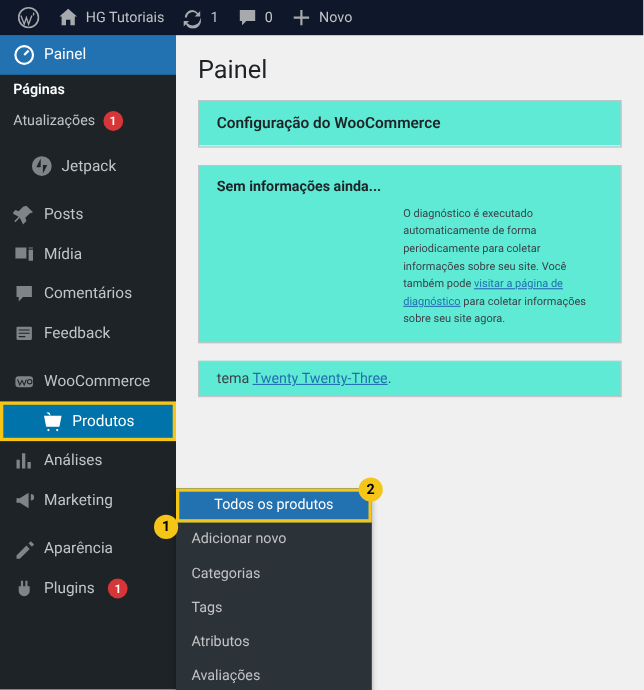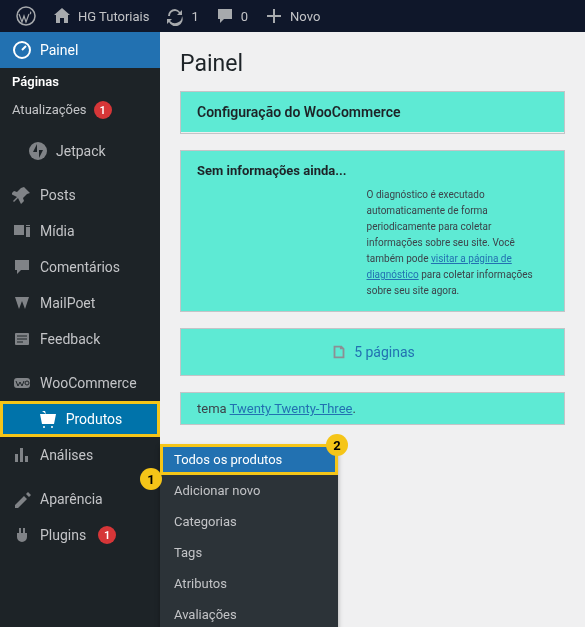--- a/index.html
+++ b/index.html
@@ -15,21 +15,21 @@
 .menu-item.current::after { content: ""; position: absolute; right: -8px; top: 50%; transform: translateY(-50%); border: 8px solid transparent; border-right-color: #f0f0f1; }
 .menu-item.highlighted { background: #0073aa; color: #fff; outline: 3px solid #f5c518; outline-offset: -3px; justify-content: center; }
 .menu-item svg { width: 20px; height: 20px; fill: currentColor; opacity: 0.6; }
 .menu-item.current svg, .menu-item.highlighted svg { opacity: 1; }
 .submenu-item { padding: 6px 12px 6px 12px; font-size: 13px; color: #c3c4c7; background: #1d2327; }
 .submenu-item.bold { color: #fff; font-weight: 600; }
 .badge-circle { display: inline-flex; align-items: center; justify-content: center; min-width: 18px; height: 18px; border-radius: 9px; background: #d63638; color: #fff; font-size: 11px; font-weight: 600; padding: 0 5px; margin-left: 4px; }
 .annotation { position: absolute; width: 22px; height: 22px; border-radius: 50%; background: #f5c518; color: #000; display: flex; align-items: center; justify-content: center; font-weight: 700; font-size: 13px; z-index: 50; }
 .flyout { position: absolute; left: 160px; top: 444px; width: 178px; background: #2c3338; box-shadow: 0 3px 5px rgba(0,0,0,0.3); z-index: 40; }
 .flyout-item { padding: 8px 14px; font-size: 13px; color: #c3c4c7; }
-.flyout-item:first-child { background: #2271b1; color: #fff; outline: 3px solid #f5c518; outline-offset: -3px; }
+.flyout-item:first-child { background: #2271b1; color: #fff; outline: 3px solid #f5c518; outline-offset: -3px; text-align: center; }
 .main { flex: 1; padding: 0 20px 20px 20px; overflow: hidden; }
 .page-title { font-size: 23px; font-weight: 400; color: #1d2327; padding: 18px 0 14px 0; }
 .card { background: #5eead4; border: 1px solid #c3c4c7; margin-bottom: 16px; }
 .card-header { padding: 12px 16px; font-size: 14px; font-weight: 600; color: #1d2327; border-bottom: 1px solid #eee; }
 .card-body { padding: 12px 16px; font-size: 13px; color: #3c434a; }
 .step-pill { display: inline-flex; align-items: center; gap: 6px; border: 1px solid #c3c4c7; border-radius: 18px; padding: 6px 14px; font-size: 13px; color: #50575e; margin-bottom: 10px; }
 .spinner { width: 10px; height: 10px; border: 2px solid #ccc; border-top-color: #666; border-radius: 50%; animation: spin 1s linear infinite; }
 @keyframes spin { to { transform: rotate(360deg); } }
 .card-desc { font-size: 13px; color: #3c434a; line-height: 1.5; margin-bottom: 12px; }
 .btn-primary { background: #2271b1; color: #fff; border: none; padding: 8px 14px; font-size: 13px; border-radius: 3px; }
@@ -113,26 +113,20 @@
       <span>Mídia</span>
     </div>
     <div class="menu-item">
       <svg viewBox="0 0 20 20">
           <path d="M3 3h14v10H9l-4 4v-4H3z"></path>
         </svg>
       <span>Comentários</span>
     </div>
     <div class="menu-item">
       <svg viewBox="0 0 20 20">
-          <path d="M3 4l4 12 3-8 3 8 4-12"></path>
-        </svg>
-      <span>MailPoet</span>
-    </div>
-    <div class="menu-item">
-      <svg viewBox="0 0 20 20">
           <rect x="3" y="4" width="14" height="12" rx="1"></rect>
           <path d="M5 7h10M5 10h10M5 13h6" stroke="#1d2327"></path>
         </svg>
       <span>Feedback</span>
     </div>
     <div class="menu-item" style="margin-top:8px;">
       <svg viewBox="0 0 20 20">
           <rect x="2" y="5" width="16" height="10" rx="3"></rect>
           <path d="M4 8l2 5 2-4 2 4 2-5m3 0a2 2 0 100 4 2 2 0 000-4" stroke="#1d2327" fill="none"></path>
         </svg>
@@ -142,20 +136,26 @@
       <svg viewBox="0 0 20 20">
           <path d="M2 5h16l-2 10H4zm2-3h3l1 3M6 17a1 1 0 100 2 1 1 0 000-2zm8 0a1 1 0 100 2 1 1 0 000-2z"></path>
         </svg>
       <span>Produtos</span>
     </div>
     <div class="menu-item">
       <svg viewBox="0 0 20 20">
           <path d="M3 17V9h3v8zm5 0V3h3v14zm5 0v-6h3v6z"></path>
         </svg>
       <span>Análises</span>
+    </div>
+    <div class="menu-item">
+      <svg viewBox="0 0 20 20">
+          <path d="M3 8v4h3l8 5V3L6 8zm13 2a3 3 0 000-6v6z"></path>
+        </svg>
+      <span>Marketing</span>
     </div>
     <div class="menu-item" style="margin-top:8px;">
       <svg viewBox="0 0 20 20">
           <path d="M3 16l9-9 3 3-9 9H3zm11-11l2-2 3 3-2 2z"></path>
         </svg>
       <span>Aparência</span>
     </div>
     <div class="menu-item">
       <svg viewBox="0 0 20 20">
           <path d="M7 3v5H5v4a5 5 0 005 5v3h0v-3a5 5 0 005-5V8h-2V3h-2v5H9V3z"></path>
@@ -186,28 +186,20 @@
 
     <div class="card">
       <div class="card-body diag-row">
         <div class="diag-left">Sem informações ainda...</div>
         <div class="diag-right">
           <span>O diagnóstico é executado automaticamente de forma periodicamente para coletar informações sobre seu site. Você também pode </span><span class="lnk">visitar a página de diagnóstico</span><span> para coletar informações sobre seu site agora.</span>
         </div>
       </div>
     </div>
 
-    <div class="card">
-      <div class="row-center">
-        <svg viewBox="0 0 20 20">
-            <path d="M4 3h9l3 3v11H4zm2 2v10h8V7h-3V5z"></path>
-          </svg>
-        <span class="lnk">5 páginas</span>
-      </div>
-    </div>
 
     <div class="card">
       <div class="theme-line">
         <span>tema </span><span class="lnk">Twenty Twenty-Three</span><span>.</span>
       </div>
     </div>
   </div>
 </div>
 
 </body></html>

